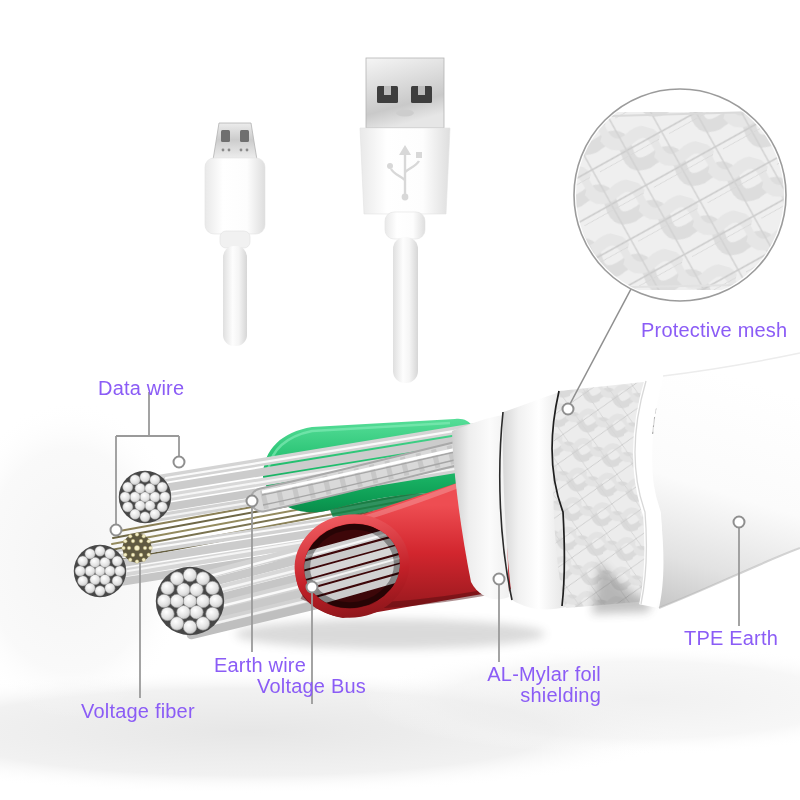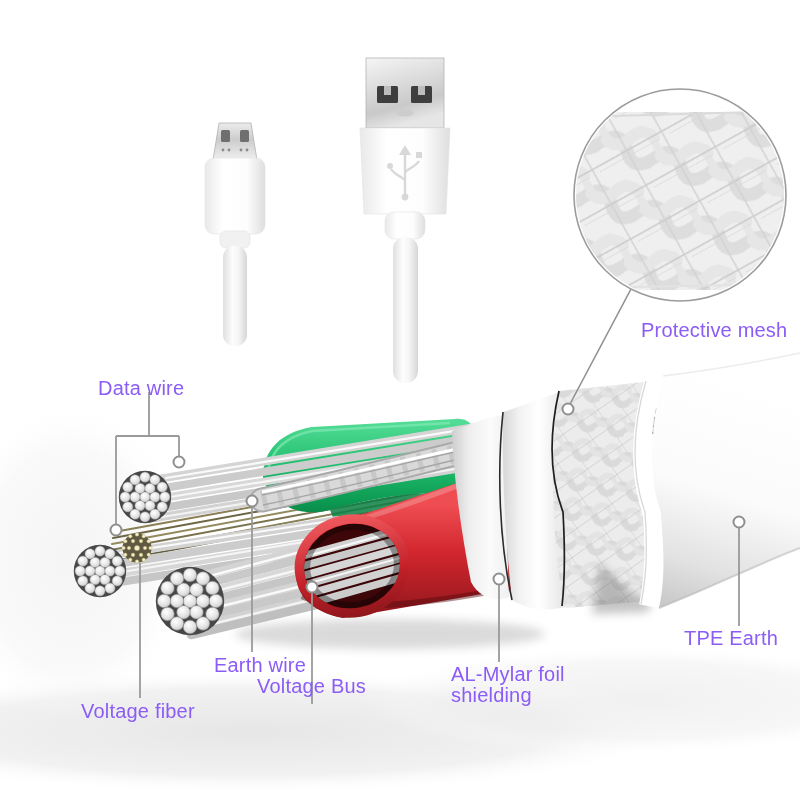--- a/index.html
+++ b/index.html
@@ -1,21 +1,21 @@
 <!DOCTYPE html>
 <html><head>
 <meta charset="utf-8">
 <style>
   html,body{margin:0;padding:0;background:#ffffff;}
   .stage{position:relative;width:800px;height:800px;background:#ffffff;overflow:hidden;
          font-family:"Liberation Sans",sans-serif;}
   .stage svg{position:absolute;left:0;top:0;}
   .label{position:absolute;color:#8b5cf6;font-weight:normal;font-size:20px;line-height:21px;
          white-space:nowrap;letter-spacing:0.2px;}
-  .label.two-line{white-space:normal;width:150px;}
+  .label.two-line{white-space:normal;width:150px;text-align:right;}
 </style>
 </head>
 <body>
 
 <div class="stage">
 
 <svg width="800" height="800" viewBox="0 0 800 800">
   <defs>
     <radialGradient id="washG" cx="50%" cy="50%" r="50%">
       <stop offset="0%" stop-color="#e2e2e2"></stop>

